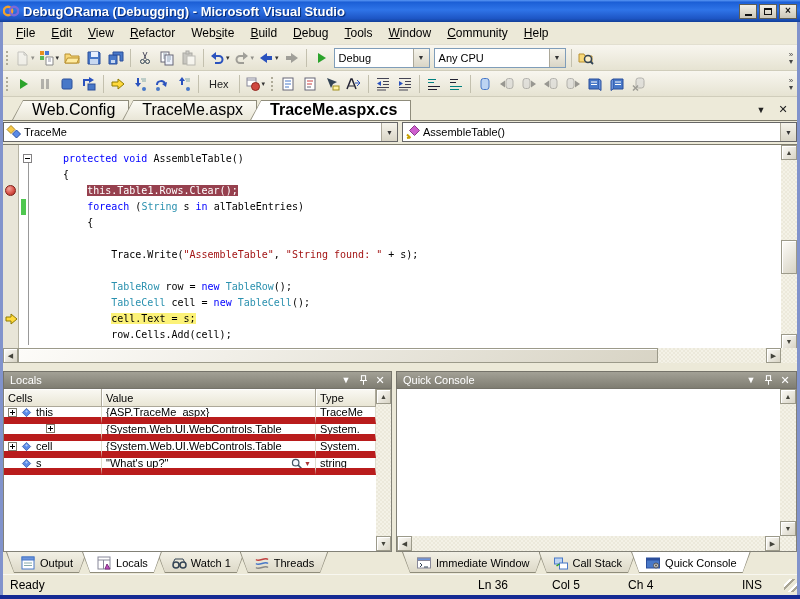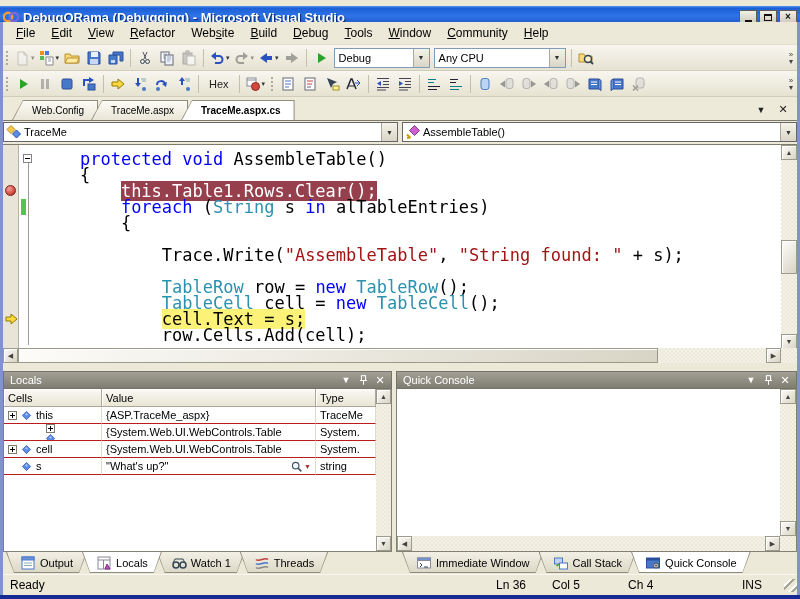--- a/index.html
+++ b/index.html
@@ -1,21 +1,21 @@
 <!DOCTYPE html>
 <html><head>
 <meta charset="utf-8">
 <style>
 *{margin:0;padding:0;box-sizing:border-box}
 html,body{background:#fff}
 body{font-family:"Liberation Sans",sans-serif;font-size:11px;color:#000}
 #win{position:relative;width:800px;height:599px;background:#ECE9D8;overflow:hidden;border:0}
 
 .titlebar{position:absolute;left:0;top:0;width:800px;height:22px;display:flex;align-items:center;padding:0 3px;
- background:linear-gradient(180deg,#5A97F5 0%,#1C5FD6 10%,#2F74E8 45%,#1D55C4 85%,#123F97 100%);margin-top:6px;}
+ background:linear-gradient(180deg,#5A97F5 0%,#1C5FD6 10%,#2F74E8 45%,#1D55C4 85%,#123F97 100%);}
 .vs-ico{width:16px;height:16px;margin-right:4px}
 .title-text{flex:1;color:#fff;font-weight:bold;font-size:13px;text-shadow:1px 1px 1px #00246B;white-space:nowrap;overflow:hidden}
 .win-btn{width:18px;height:15px;margin-left:2px;background:linear-gradient(#F2EFE6,#CBC7B8);border:1px solid #5F5D52;display:flex;align-items:center;justify-content:center;font-size:10px;line-height:10px;font-weight:bold;color:#111}
 .win-btn .g-min{display:block;width:7px;height:2px;background:#111;margin-top:7px}
 .win-btn .g-max{display:block;width:8px;height:7px;border:1px solid #111;border-top-width:2px}
 
 .menubar{position:absolute;left:0;top:22px;width:800px;height:23px;background:#ECE9D8;display:flex;align-items:center;padding-left:8px;font-size:12px;border-bottom:1px solid #E2DFD0}
 .menu-item{padding:3px 8px;cursor:default}
 .menu-item u{text-decoration:underline}
 
@@ -30,21 +30,21 @@
 .tboverflow{margin-left:auto;display:flex;flex-direction:column;align-items:center;width:14px;color:#444}
 .tboverflow i{font-style:normal;font-size:8px;line-height:7px}
 .combo{background:#fff;border:1px solid #7F9DB9;height:20px;display:flex;align-items:center;overflow:hidden}
 .tbcombo{margin:0 2px}
 .combo .cico{width:16px;height:16px;margin:0 2px;flex:0 0 auto}
 .combo .cval{flex:1;padding-left:4px;font-size:11px;white-space:nowrap;overflow:hidden}
 .combo .cbtn{width:16px;align-self:stretch;background:linear-gradient(#F5F3EA,#D9D5C6);border-left:1px solid #ACA899;display:flex;align-items:center;justify-content:center;font-size:7px;color:#333}
 
 .tabstrip{position:absolute;left:0;top:97px;width:800px;height:24px;background:#EDEAD9;border-bottom:1px solid #7E7B6C;display:flex;align-items:flex-end}
 #edtabs{display:flex;align-items:flex-end;padding-left:12px;height:100%}
-.ed-tab{height:20px;margin-right:-7px;position:relative;display:flex;align-items:center;padding:0 14px 0 20px;font-size:10px;
+.ed-tab{height:20px;margin-right:-7px;position:relative;display:flex;align-items:center;padding:0 14px 0 20px;font-size:16px;
  clip-path:polygon(11px 0,100% 0,100% 100%,0 100%);background:#8F8C7B}
 .ed-tab .bg{position:absolute;left:1px;top:1px;right:1px;bottom:0;clip-path:polygon(10px 0,100% 0,100% 100%,0 100%);background:linear-gradient(#FCFBF5,#E9E6D7)}
 .ed-tab .lbl{position:relative;z-index:1;white-space:nowrap}
 .ed-tab.active{z-index:3;font-weight:bold}
 .ed-tab.active .bg{background:#FFFFFF}
 .ts-btns{margin-left:auto;display:flex;align-items:center;gap:8px;padding:0 10px 4px 0}
 .ts-btn{font-size:9px;color:#222;width:14px;text-align:center}
 
 .navbar{position:absolute;left:0;top:121px;width:800px;height:23px;background:#ECE9D8;display:flex;gap:4px;padding:1px 3px 2px 3px}
 .navbar .combo{flex:1;border:1px solid #666}
@@ -52,21 +52,21 @@
 .editor{position:absolute;left:3px;top:144px;width:794px;height:219px;background:#fff;border-top:1px solid #7E7B6C}
 .ind-margin{position:absolute;left:0;top:0;width:16px;height:204px;background:#E8E5D8;border-right:1px solid #B5B2A3}
 .fold-margin{position:absolute;left:17px;top:0;width:17px;height:204px;background:#fff}
 .fold-line{position:absolute;left:8px;top:18px;height:182px;width:1px;background:#999}
 .fold-box{position:absolute;left:3px;width:9px;height:9px;background:#fff;border:1px solid #848284}
 .fold-box::before{content:"";position:absolute;left:1px;top:3px;width:5px;height:1px;background:#000}
 .bp-dot{position:absolute;left:2px;width:11px;height:11px;border-radius:50%;
  background:radial-gradient(circle at 35% 30%,#F2A59B,#D9534A 55%,#9E2A20);border:1px solid #7E1E16}
 .chg-bar{position:absolute;left:1px;width:5px;background:#4FC74F}
 .code{position:absolute;left:34px;top:0;width:743px;height:248px;overflow:hidden;padding:6px 0 0 2px;
- font-family:"DejaVu Sans Mono",monospace;font-size:17px;line-height:16px;white-space:pre}
+ font-family:"DejaVu Sans Mono",monospace;font-size:10px;line-height:16px;white-space:pre}
 .code-line{height:16px}
 .seg-k{color:#0000FF}.seg-t{color:#2B91AF}.seg-s{color:#A31515}.seg-p{color:#000}
 .hl-bp{background:#96404E}.hl-bp span{color:#fff !important}
 .hl-cur{background:#FCF278}.hl-cur span{color:#000 !important}
 
 .sb-track{background:#F4F2E7;background-image:linear-gradient(45deg,#ECE9DB 25%,transparent 25%,transparent 75%,#ECE9DB 75%),linear-gradient(45deg,#ECE9DB 25%,transparent 25%,transparent 75%,#ECE9DB 75%);background-size:4px 4px;background-position:0 0,2px 2px}
 .sb-btn,.sb-thumb{background:linear-gradient(135deg,#FDFCF9,#D8D4C5);border:1px solid #9C9A8A;box-shadow:inset 1px 1px 0 #fff;display:flex;align-items:center;justify-content:center;font-size:7px;color:#44443C}
 .ed-vscroll{position:absolute;right:0;top:0;width:16px;height:204px}
 .ed-hscroll{position:absolute;left:0;bottom:0;height:15px;width:778px}
 .ed-corner{position:absolute;right:0;bottom:0;width:16px;height:15px}
@@ -75,21 +75,21 @@
 .panel{position:absolute;top:371px;height:181px;background:#ECE9D8}
 .panel-title{height:18px;display:flex;align-items:center;padding:0 4px 0 6px;color:#fff;font-size:11px;
  background:linear-gradient(180deg,#A3A196,#7F7D72);border:1px solid #75736A}
 .panel-title .pt-label{flex:1;white-space:nowrap;overflow:hidden}
 .pt-btn{width:14px;height:14px;margin-left:3px;display:flex;align-items:center;justify-content:center;color:#fff;font-size:9px}
 .panel-body{position:absolute;left:0;right:0;top:18px;bottom:0;background:#fff;border:1px solid #828177;border-top:none}
 
 .lgrid{position:absolute;left:0;top:0;right:15px;bottom:0;overflow:hidden;background:#fff}
 .lrow{display:flex;height:17px;align-items:center}
 .lrow.hdr{height:18px}
-.lcell{height:100%;display:flex;align-items:center;padding:0 4px;border-right:1px solid #DEDBCC;border-bottom:1px solid #b91c1c;overflow:hidden;white-space:nowrap}
+.lcell{height:100%;display:flex;align-items:center;padding:0 4px;border-right:1px solid #DEDBCC;border-bottom:7px solid #b91c1c;overflow:hidden;white-space:nowrap}
 .hdr .lcell{background:linear-gradient(#FAF9F4,#E9E6D5);border-right:1px solid #ACA899;border-bottom:1px solid #ACA899;box-shadow:inset 1px 1px 0 #fff;font-size:11px}
 .plusbox{flex:0 0 auto;width:9px;height:9px;margin-right:4px;background:#fff;border:1px solid #7E7B6C;position:relative}
 .plusbox::before{content:"";position:absolute;left:1px;top:3px;width:5px;height:1px;background:#000}
 .plusbox::after{content:"";position:absolute;left:3px;top:1px;width:1px;height:5px;background:#000}
 .lspacer{flex:0 0 auto;width:13px}
 .vicon{flex:0 0 auto;margin-right:4px;display:flex}
 .magwrap{margin-left:auto;display:flex;align-items:center;gap:1px}
 .magdd{font-size:7px;color:#A33}
 .loc-vscroll{position:absolute;right:0;top:0;width:15px;bottom:0}
 
@@ -714,21 +714,21 @@
             <circle cx="11" cy="10.5" r="2.5" fill="#C8C8C8" stroke="#555"></circle>
             <circle cx="11" cy="10.5" r="1" fill="#555"></circle>
           </svg>
           <span class="lbl">Quick Console</span>
         </div>
       </div>
   </div>
 
   <div class="statusbar">
     <span class="sb-item" style="left:10px">Ready</span>
-    <span class="sb-item" style="left:496px">Ln 36</span>
+    <span class="sb-item" style="left:478px">Ln 36</span>
     <span class="sb-item" style="left:552px">Col 5</span>
     <span class="sb-item" style="left:628px">Ch 4</span>
     <span class="sb-item" style="left:742px">INS</span>
     <span class="resize-grip"></span>
   </div>
 
   <div class="wb wb-l"></div>
   <div class="wb wb-r"></div>
   <div class="wb wb-b"></div>
 </div>

